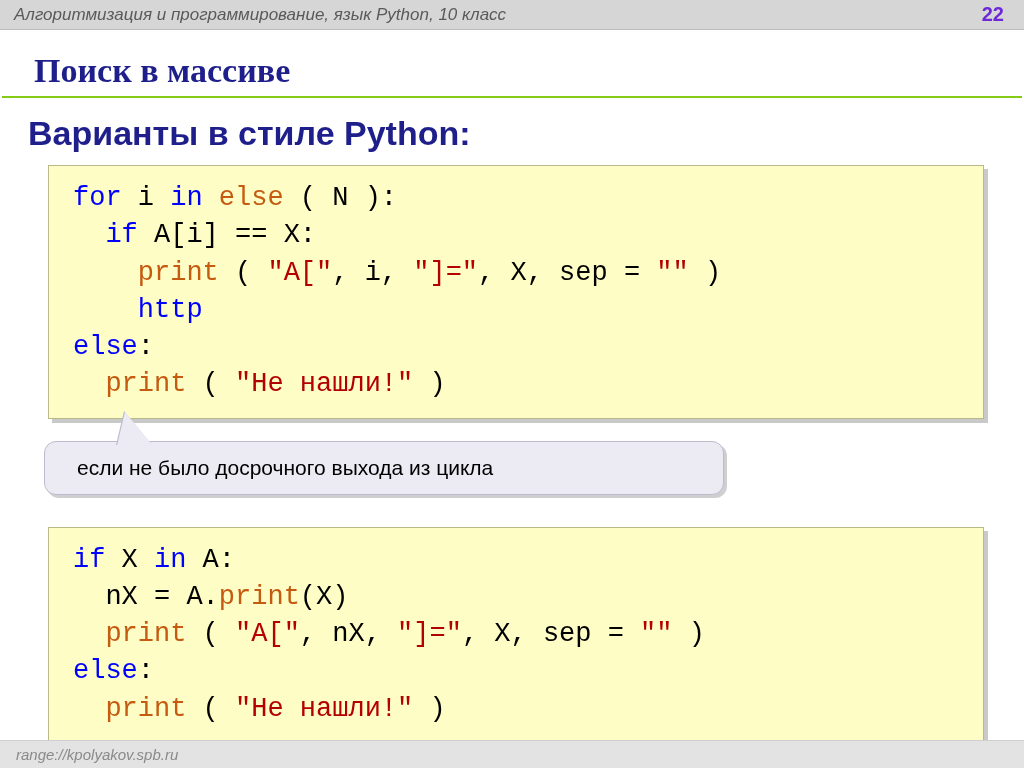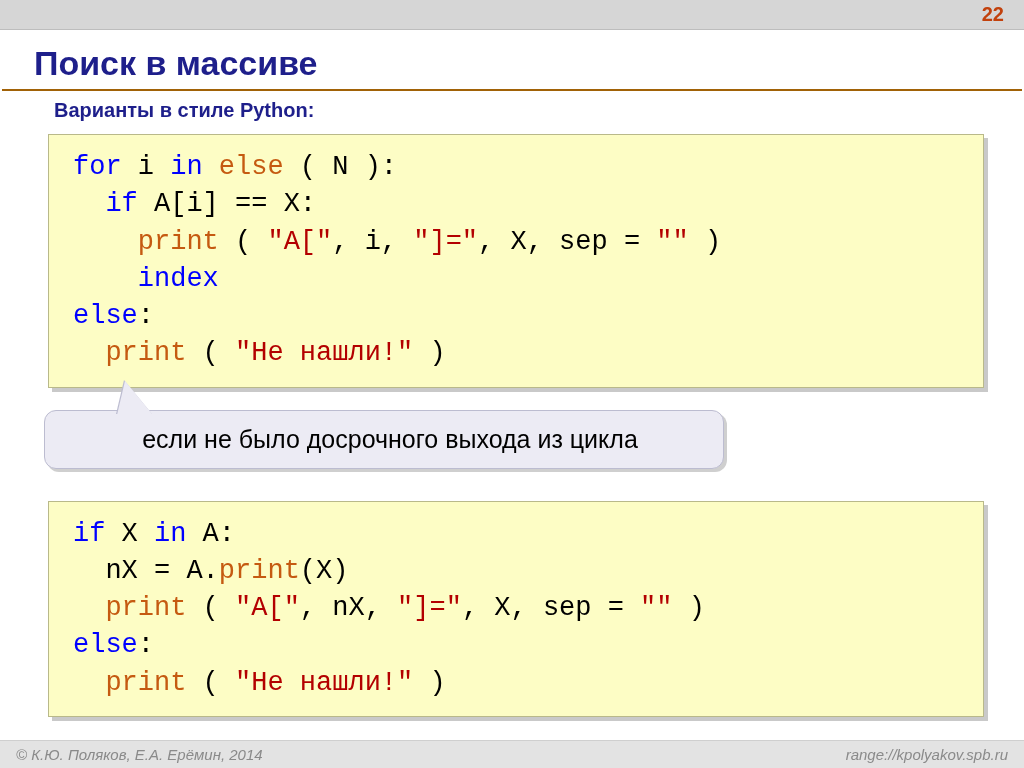--- a/index.html
+++ b/index.html
@@ -20,38 +20,38 @@
   }
   .topbar .course {
     font-style: italic;
     color: #5a5a5a;
     font-size: 17px;
   }
   .topbar .pagenum {
     position: absolute;
     right: 20px;
     top: 3px;
-    color: #c2410c;
+    color: #6d28d9;
     font-weight: bold;
     font-size: 20px;
   }
   .title {
     color: #1e1f8b;
     font-weight: bold;
     font-size: 34px;
     padding: 14px 32px 6px 32px;
-    border-bottom: 2px solid #a16207;
-    margin: 0 2px;
+    border-bottom: 2px solid #84cc16;
+    margin: 8px 2px;
+    font-family: Liberation Serif, serif;
   }
   .subtitle {
     color: #1e1f8b;
     font-weight: bold;
-    font-size: 20px;
+    font-size: 34px;
     padding: 8px 0 6px 28px;
-    margin-left: 26px;
   }
   .codebox {
     margin: 6px 40px 0 48px;
     background: #fdfdc5;
     border: 1px solid #b9b98a;
     box-shadow: 4px 4px 0 #c9c9c9;
     padding: 14px 20px 14px 24px;
     font-family: "Courier New", monospace;
     font-size: 27px;
     line-height: 1.38;
@@ -64,24 +64,23 @@
   .fn  { color: #c55a11; }
   .str { color: #b30000; }
   .callout {
     position: relative;
     margin: 22px 40px 0 44px;
     background: #ecebf4;
     border: 1px solid #bcbcd0;
     border-radius: 12px;
     box-shadow: 3px 3px 0 #cfcfcf;
     padding: 14px 20px 14px 32px;
-    font-size: 25px;
+    font-size: 21px;
     color: #000;
     width: 680px;
-    text-align: center;
   }
   .callout .tail {
     position: absolute;
     top: -30px;
     left: 72px;
     width: 0; height: 0;
     border-left: 8px solid transparent;
     border-right: 28px solid transparent;
     border-bottom: 34px solid #ecebf4;
     filter: drop-shadow(-1px -1px 0 #bcbcd0);
@@ -98,40 +97,40 @@
     padding: 0 16px;
     font-style: italic;
     color: #8a8a8a;
     font-size: 15px;
   }
 </style>
 </head>
 <body>
 
 <div class="topbar">
+  <span class="course">Алгоритмизация и программирование, язык Python, 10 класс</span>
   <span class="pagenum">22</span>
 </div>
 
 <div class="title">Поиск в массиве</div>
 <div class="subtitle">Варианты в стиле Python:</div>
 
 <div class="codebox"><span class="kw">for</span><span> i </span><span class="kw">in</span><span> </span><span class="fn">else</span><span> ( N ):</span>
 <span>  </span><span class="kw">if</span><span> A[i] == X:</span>
 <span>    </span><span class="fn">print</span><span> ( </span><span class="str">"A["</span><span>, i, </span><span class="str">"]="</span><span>, X, sep = </span><span class="str">""</span><span> )</span>
-<span>    </span><span class="kw">index</span>
+<span>    </span><span class="kw">http</span>
 <span class="kw">else</span><span>:</span>
 <span>  </span><span class="fn">print</span><span> ( </span><span class="str">"Не нашли!"</span><span> )</span></div>
 
 <div class="callout">
   <div class="tail"></div>
   <span>если не было досрочного выхода из цикла</span>
 </div>
 
 <div class="codebox second"><span class="kw">if</span><span> X </span><span class="kw">in</span><span> A:</span>
 <span>  nX = A.</span><span class="fn">print</span><span>(X)</span>
 <span>  </span><span class="fn">print</span><span> ( </span><span class="str">"A["</span><span>, nX, </span><span class="str">"]="</span><span>, X, sep = </span><span class="str">""</span><span> )</span>
 <span class="kw">else</span><span>:</span>
 <span>  </span><span class="fn">print</span><span> ( </span><span class="str">"Не нашли!"</span><span> )</span></div>
 
 <div class="footer">
-  <span>© К.Ю. Поляков, Е.А. Ерёмин, 2014</span>
   <span>range://kpolyakov.spb.ru</span>
 </div>
 
 </body></html>

